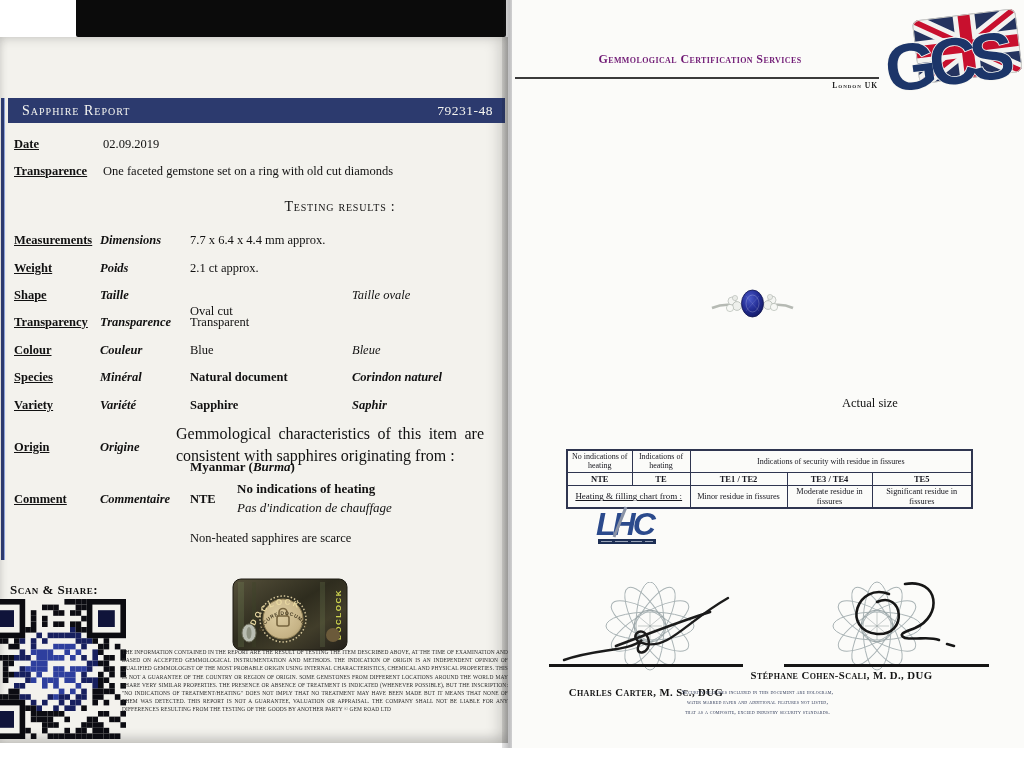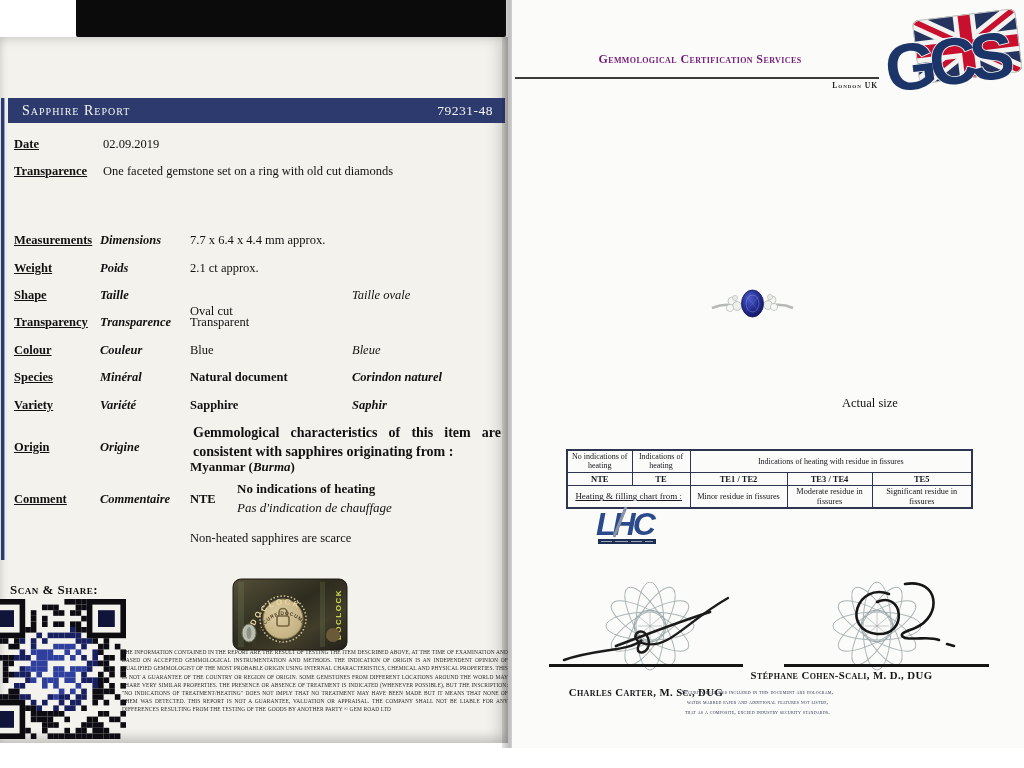--- a/index.html
+++ b/index.html
@@ -17,21 +17,21 @@
   #report-bar .t{font-size:14px;letter-spacing:1px;}
   #report-bar .n{font-size:13.5px;letter-spacing:0.5px;}
   #left-rule{left:1px;top:98px;width:3px;height:462px;background:#2c3a6e;border-right:1px solid #8fa3d8;}
   .lbl{font-weight:bold;text-decoration:underline;font-size:12.5px;white-space:nowrap;}
   .flbl{font-weight:bold;font-style:italic;font-size:12.5px;white-space:nowrap;}
   .val{font-size:12.5px;white-space:nowrap;}
   .valb{font-size:12.5px;font-weight:bold;white-space:nowrap;}
   .fval{font-size:12.5px;font-style:italic;white-space:nowrap;}
   .fvalb{font-size:12.5px;font-style:italic;font-weight:bold;white-space:nowrap;}
   #testing-heading{left:190px;top:199px;width:300px;text-align:center;font-size:14px;letter-spacing:0.8px;}
-  #origin-intro{left:193px;top:423px;width:308px;font-size:14px;line-height:1.38;text-align:justify;font-weight:bold;}
+  #origin-intro{left:176px;top:423px;width:308px;font-size:16px;line-height:1.38;text-align:justify;}
   #origin-value{left:190px;top:459px;font-size:13px;font-weight:bold;}
   #comment-en{left:237px;top:481px;font-size:13px;font-weight:bold;}
   #comment-fr{left:237px;top:500px;font-size:13px;font-style:italic;}
   #note-line{left:190px;top:531px;font-size:12.5px;}
   #scan-share{left:10px;top:582px;font-size:13px;font-weight:bold;letter-spacing:0.5px;}
   #disclaimer{left:122px;top:648px;width:386px;font-size:5.45px;line-height:1.5;
               text-align:justify;color:#2b2b2b;letter-spacing:0.1px;}
   
   #spine-shadow{left:502px;top:0;width:16px;height:748px;
     background:linear-gradient(to right, rgba(0,0,0,0.10), rgba(40,40,45,0.30) 45%, rgba(0,0,0,0.04));}
@@ -79,20 +79,21 @@
       <span class="t sc">Sapphire Report</span>
       <span class="n">79231-48</span>
     </div>
 
     <span class="abs lbl" style="left:14px;top:137px">Date</span>
     <span class="abs val" style="left:103px;top:137px">02.09.2019</span>
 
     <span class="abs lbl" style="left:14px;top:164px">Transparence</span>
     <span class="abs val" style="left:103px;top:164px">One faceted gemstone set on a ring with old cut diamonds</span>
 
+    <div id="testing-heading" class="abs sc">Testing results :</div>
 
     <span class="abs lbl" style="left:14px;top:233px">Measurements</span>
     <span class="abs flbl" style="left:100px;top:233px">Dimensions</span>
     <span class="abs val" style="left:190px;top:233px">7.7 x 6.4 x 4.4 mm approx.</span>
 
     <span class="abs lbl" style="left:14px;top:261px">Weight</span>
     <span class="abs flbl" style="left:100px;top:261px">Poids</span>
     <span class="abs val" style="left:190px;top:261px">2.1 ct approx.</span>
 
     <span class="abs lbl" style="left:14px;top:288px">Shape</span>
@@ -484,21 +485,21 @@
         <col style="width:65px">
         <col style="width:58px">
         <col style="width:97px">
         <col style="width:85px">
         <col style="width:100px">
       </colgroup>
     <tbody>
         <tr style="height:22px">
       <td class="th-sm">No indications of heating</td>
       <td class="th-sm">Indications of heating</td>
-      <td class="th-sm" colspan="3">Indications of heating with residue in fissures</td>
+      <td class="th-sm" colspan="3">Indications of security with residue in fissures</td>
     </tr>
     <tr style="height:12px">
       <td class="code-cell">NTE</td>
       <td class="code-cell">TE</td>
       <td class="code-cell">TE1 / TE2</td>
       <td class="code-cell">TE3 / TE4</td>
       <td class="code-cell">TE5</td>
     </tr>
     <tr style="height:22px">
       <td class="chartfrom" colspan="2">Heating &amp; filling chart from :</td>

